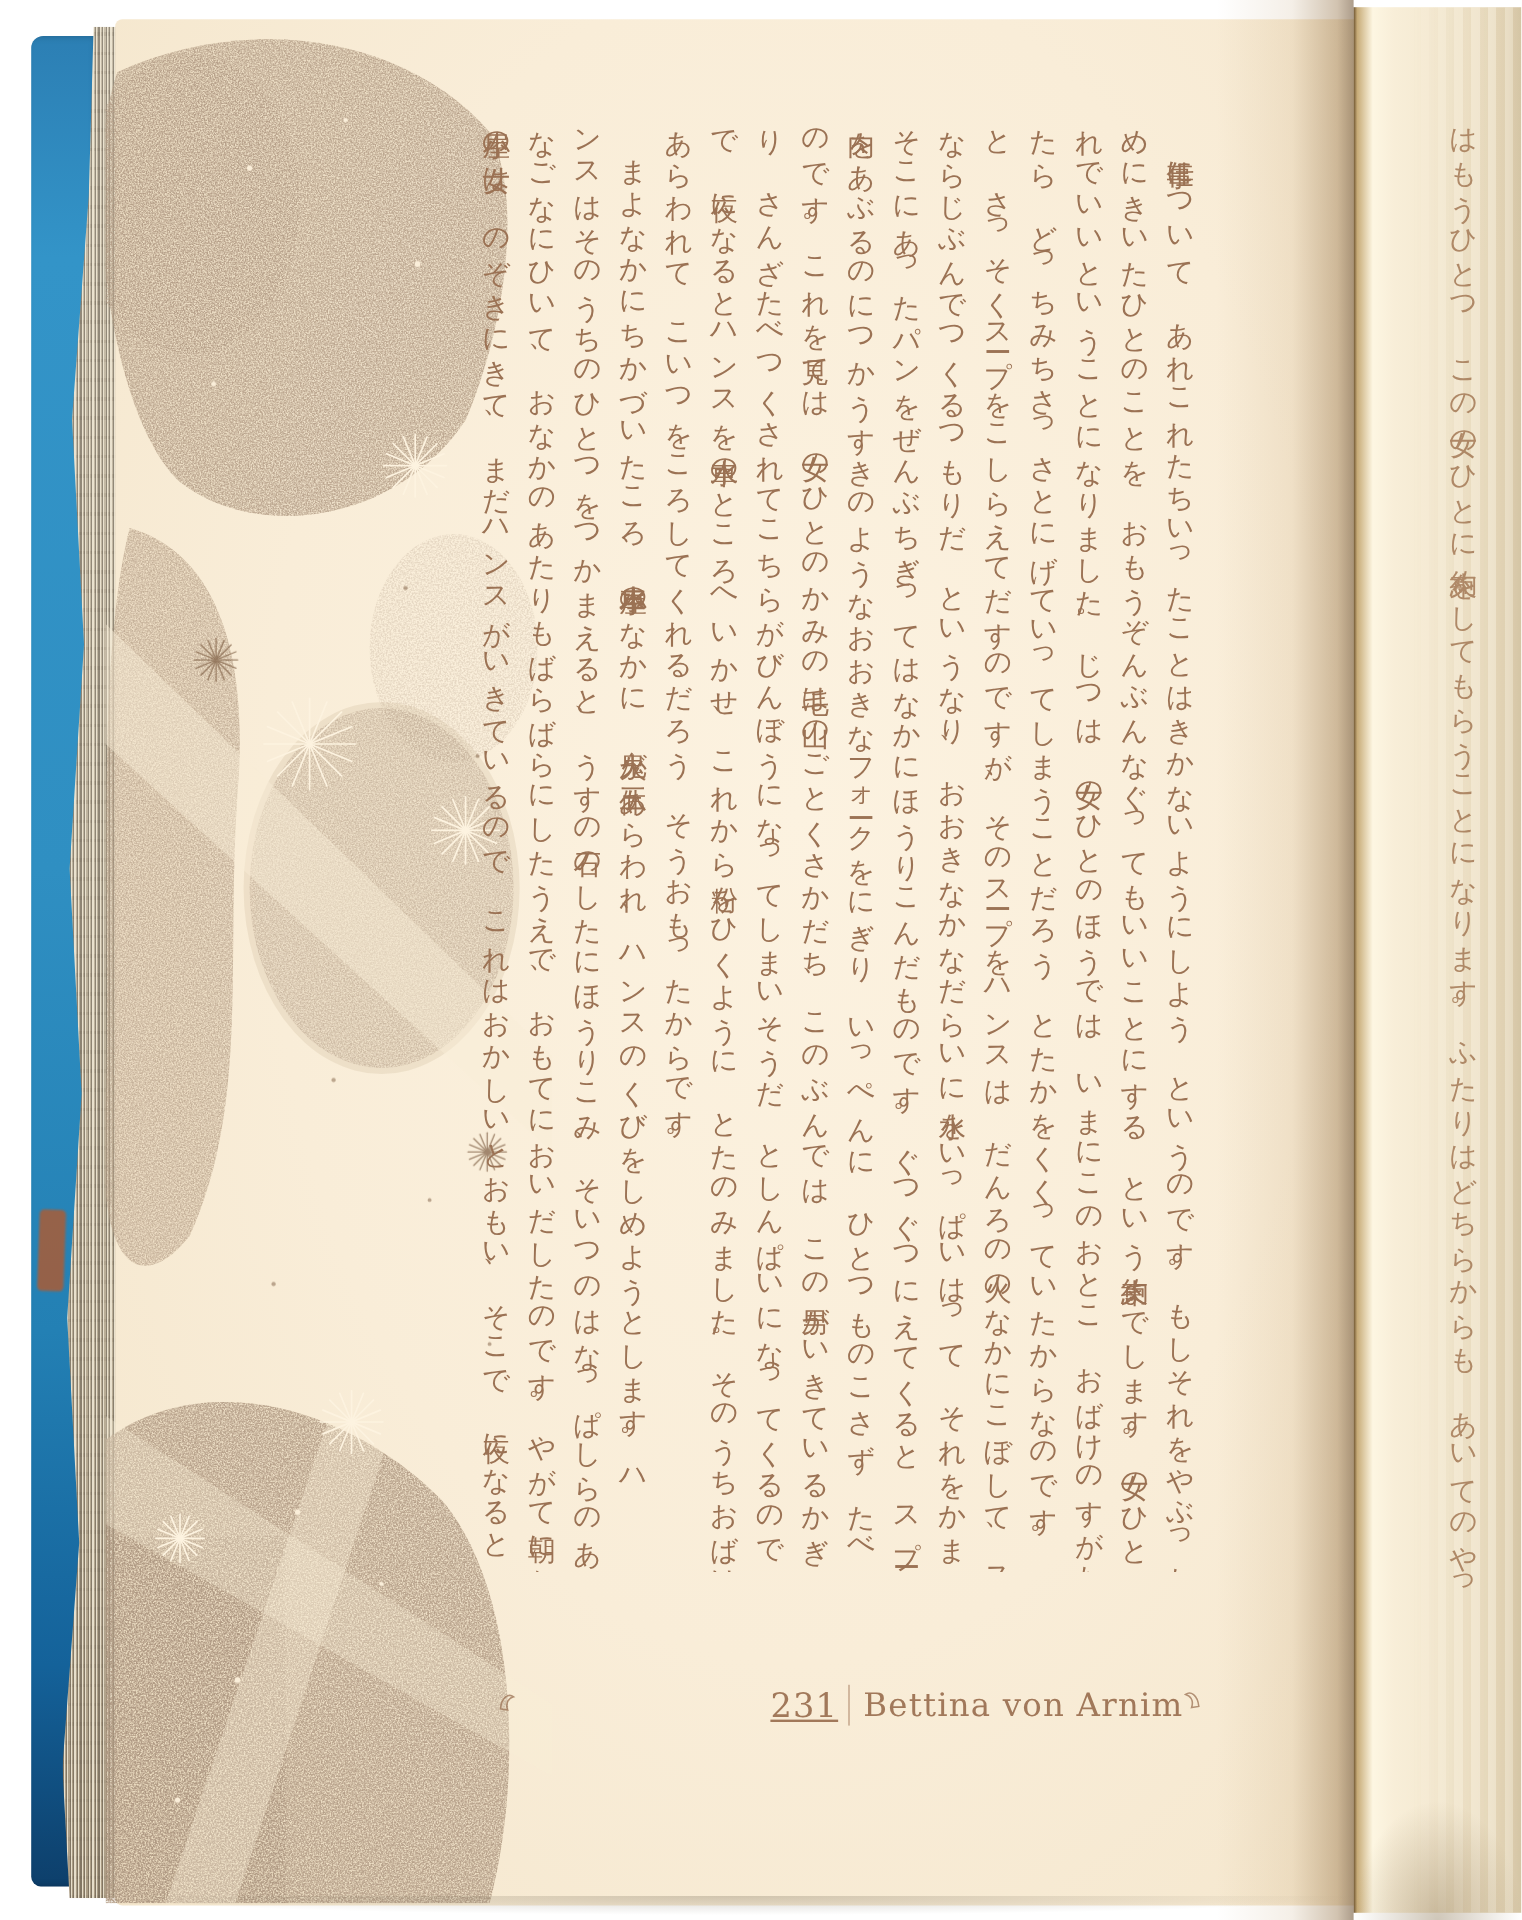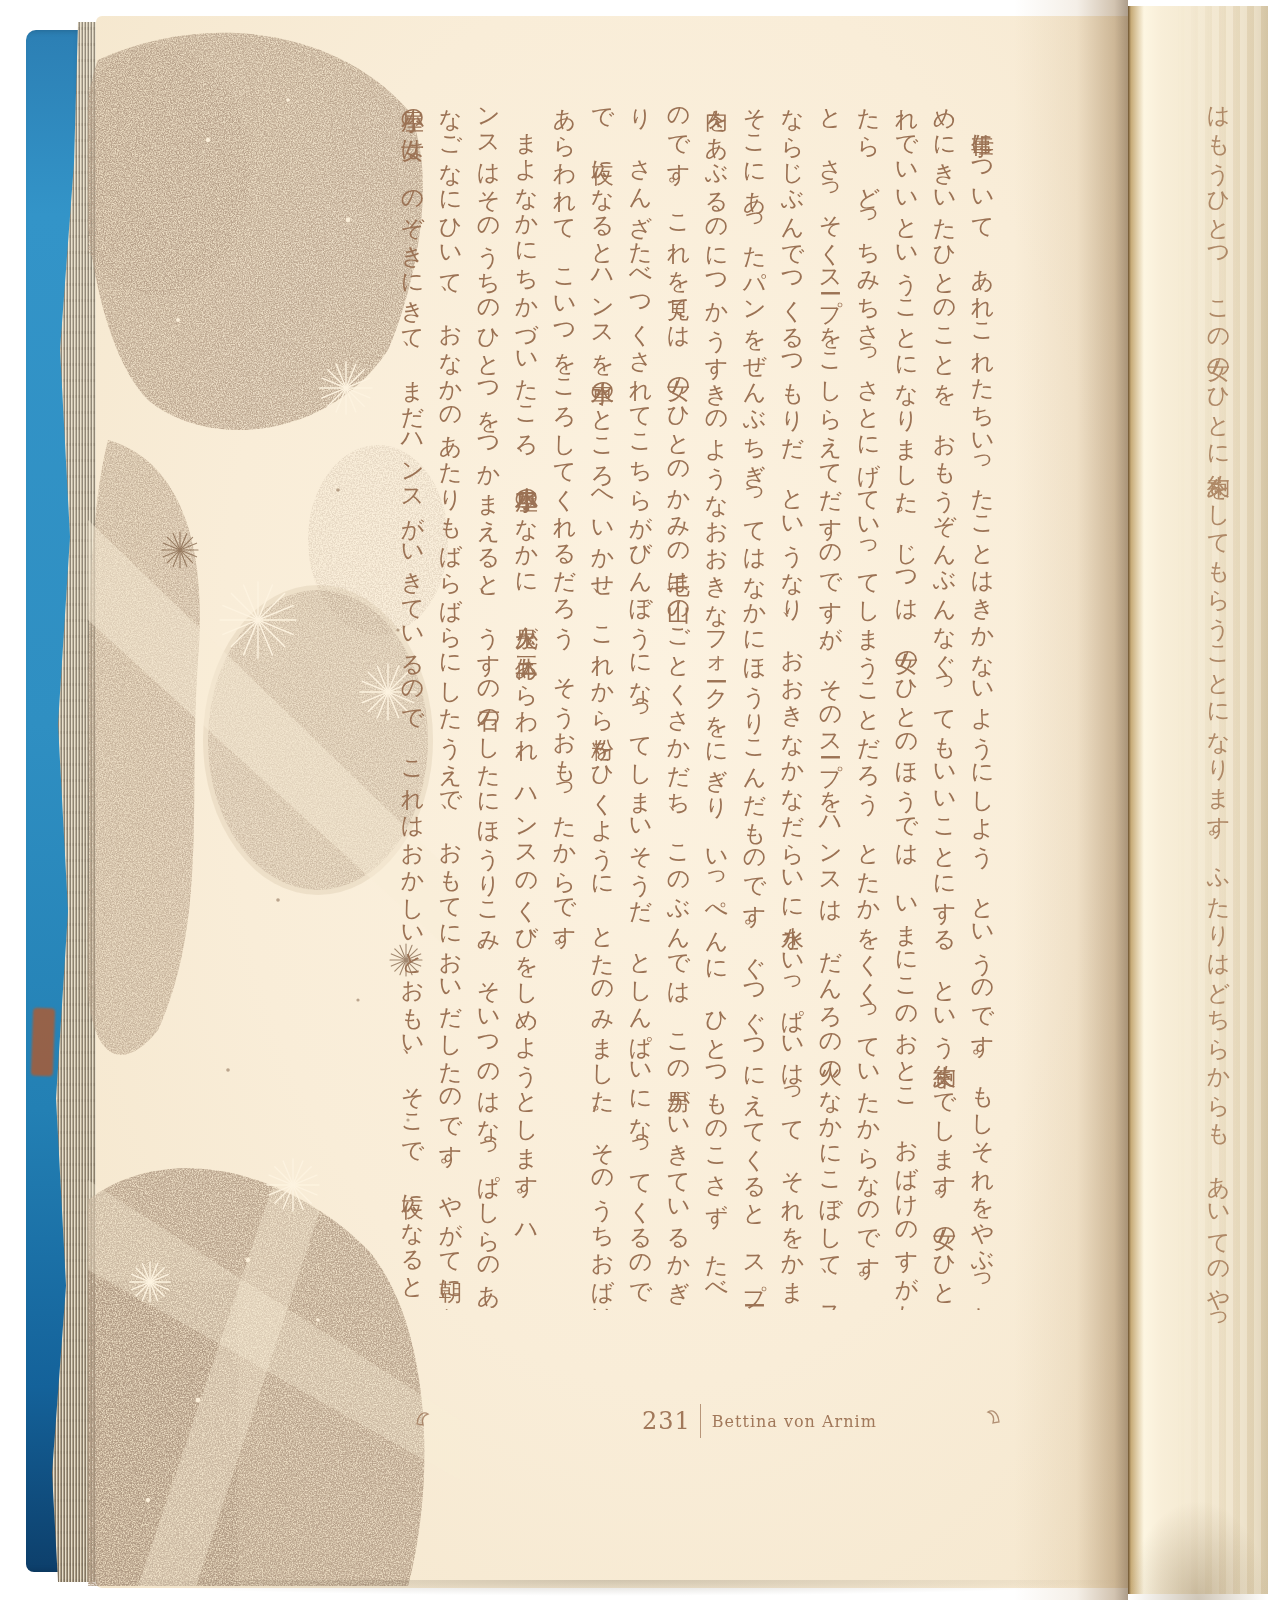--- a/index.html
+++ b/index.html
@@ -37,23 +37,23 @@
   
   .text-area{position:absolute;left:394px;top:92px;height:1230px;display:flex;flex-direction:row-reverse;}
   .vcol{writing-mode:vertical-rl;text-orientation:upright;width:38px;height:1218px;line-height:38px;
         font-size:23px;letter-spacing:1.2px;color:#9b7254;white-space:nowrap;overflow:hidden;}
   .vcol.indent{padding-top:24px;height:1194px;}
   .right-col{position:absolute;left:1202px;top:90px;height:1240px;writing-mode:vertical-rl;
         text-orientation:upright;font-size:23px;line-height:34px;letter-spacing:2px;color:#a87f5c;
         opacity:.9;overflow:hidden;white-space:nowrap;}
   
   .footer{position:absolute;left:642px;top:1404px;display:flex;align-items:center;color:#a1785a;}
-  .footer .pageno{font-size:24px;letter-spacing:1px;margin-right:9px;}
+  .footer .pageno{font-size:28px;letter-spacing:1px;margin-right:9px;text-decoration:underline;}
   .footer .rule{width:1px;height:34px;background:#a1785a;opacity:.75;margin-right:11px;}
-  .footer .title{font-size:16px;letter-spacing:1px;}
+  .footer .title{font-size:27px;letter-spacing:1px;}
   .orn{position:absolute;opacity:.75;}
   .orn-left{left:414px;top:1408px;}
   .orn-right{left:984px;top:1406px;}
   
   .illus{position:absolute;left:88px;top:20px;}
   .shadow-under{position:absolute;left:80px;top:1580px;width:1060px;height:16px;
         background:radial-gradient(ellipse at 50% 0%,rgba(90,80,60,.25),rgba(90,80,60,0) 70%);}
 </style>
 </head>
 <body>

